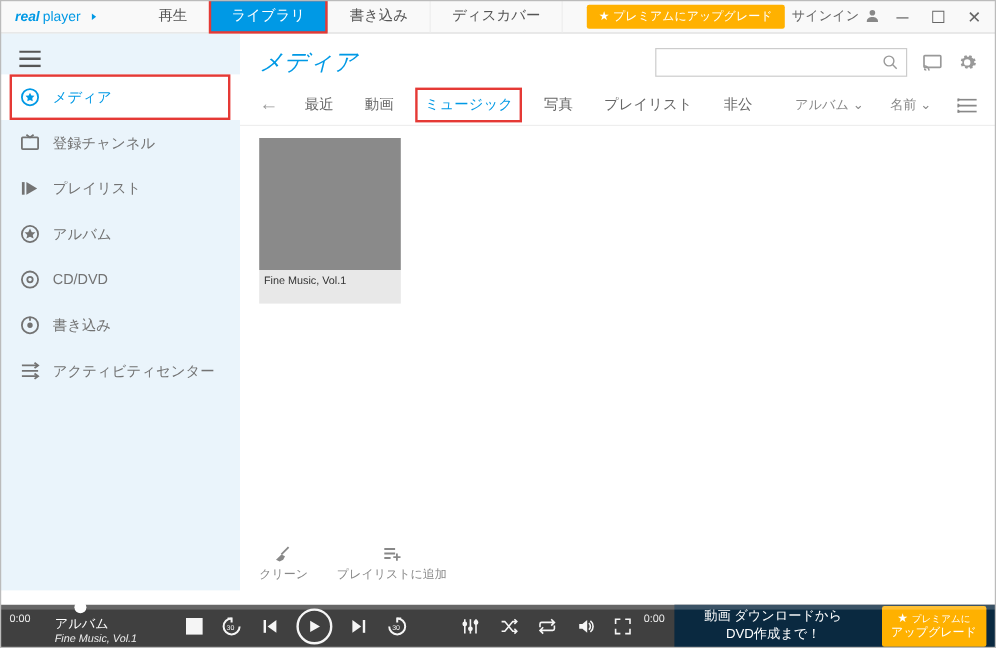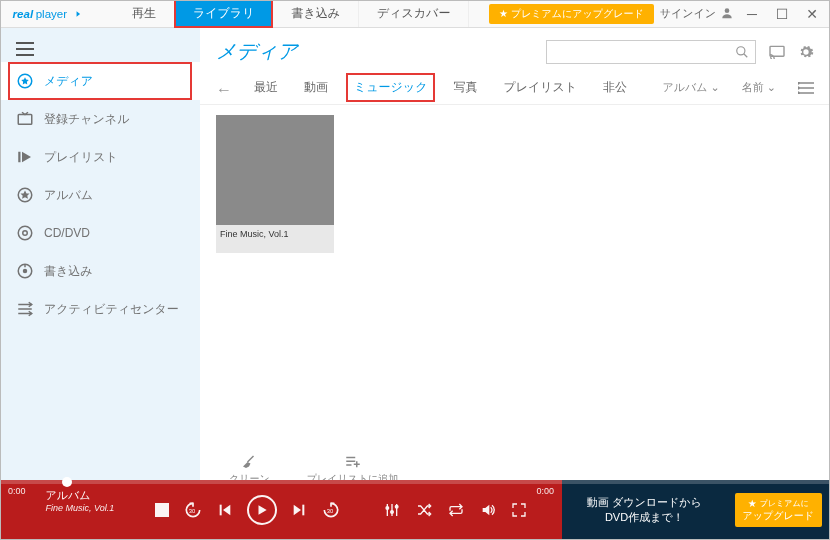--- a/index.html
+++ b/index.html
@@ -42,25 +42,25 @@
 .filter-tab.highlighted::after { content: ""; position: absolute; inset: -4px -4px; border: 2px solid #e53935; pointer-events: none; }
 .filter-right { margin-left: auto; display: flex; align-items: center; gap: 22px; font-size: 11px; color: #888; }
 .filter-right span { cursor: pointer; display: flex; align-items: center; gap: 3px; }
 
 .grid-area { flex: 1; padding: 10px 16px; overflow: auto; }
 .album-card { width: 118px; }
 .album-thumb { width: 118px; height: 110px; background: #8a8a8a; }
 .album-label { background: #e8e8e8; font-size: 9px; color: #333; padding: 4px 4px 14px; }
 
 .tool-row { display: flex; gap: 24px; padding: 4px 16px 6px; color: #888; font-size: 10px; }
-.tool-col { display: flex; flex-direction: column; align-items: center; gap: 1px; cursor: pointer; margin-left: 13px; }
+.tool-col { display: flex; flex-direction: column; align-items: center; gap: 1px; cursor: pointer; }
 .tool-col .ticon { font-size: 16px; }
 
 
-.player { position: absolute; bottom: 0; left: 0; right: 0; height: 60px; background: #b91c1c; color: #fff; display: flex; align-items: stretch; }
+.player { position: absolute; bottom: 0; left: 0; right: 0; height: 36px; background: #404040; color: #fff; display: flex; align-items: stretch; }
 .progress { position: absolute; top: 0; left: 0; right: 0; height: 4px; background: rgba(255,255,255,0.2); }
 .progress-dot { position: absolute; left: 62px; top: -3px; width: 10px; height: 10px; border-radius: 50%; background: #fff; }
 .np { padding: 8px 12px 4px; flex: 0 0 auto; min-width: 120px; }
 .np-title { font-size: 11px; }
 .np-sub { font-size: 9px; font-style: italic; opacity: 0.9; }
 .controls { flex: 1; display: flex; align-items: center; justify-content: center; gap: 14px; }
 .pbtn { cursor: pointer; display: flex; align-items: center; justify-content: center; color: #fff; opacity: 0.95; }
 .play-main { width: 30px; height: 30px; border: 2px solid #fff; border-radius: 50%; }
 .time { font-size: 9px; opacity: 0.9; padding: 0 8px; align-self: flex-start; margin-top: 6px; }
 .promo { width: 268px; display: flex; align-items: center; background: #0a2940; }

